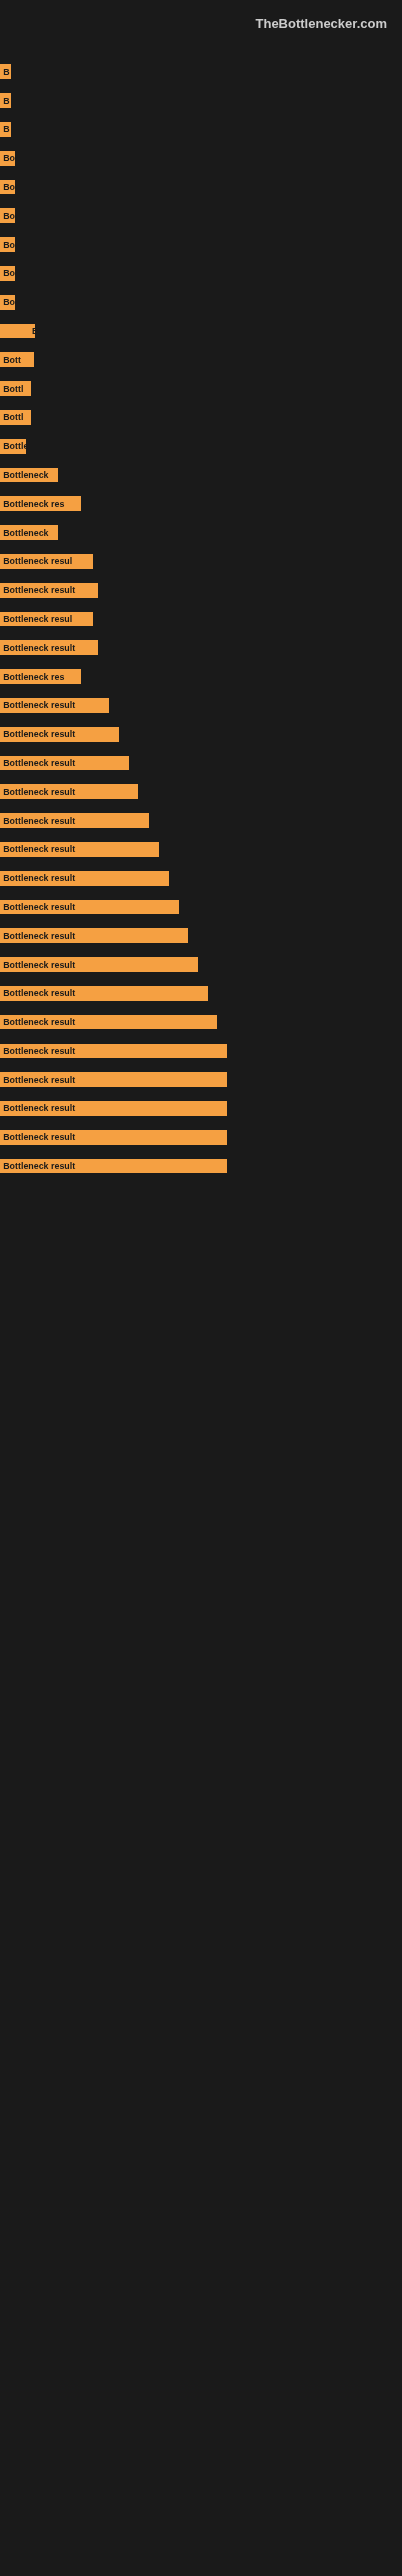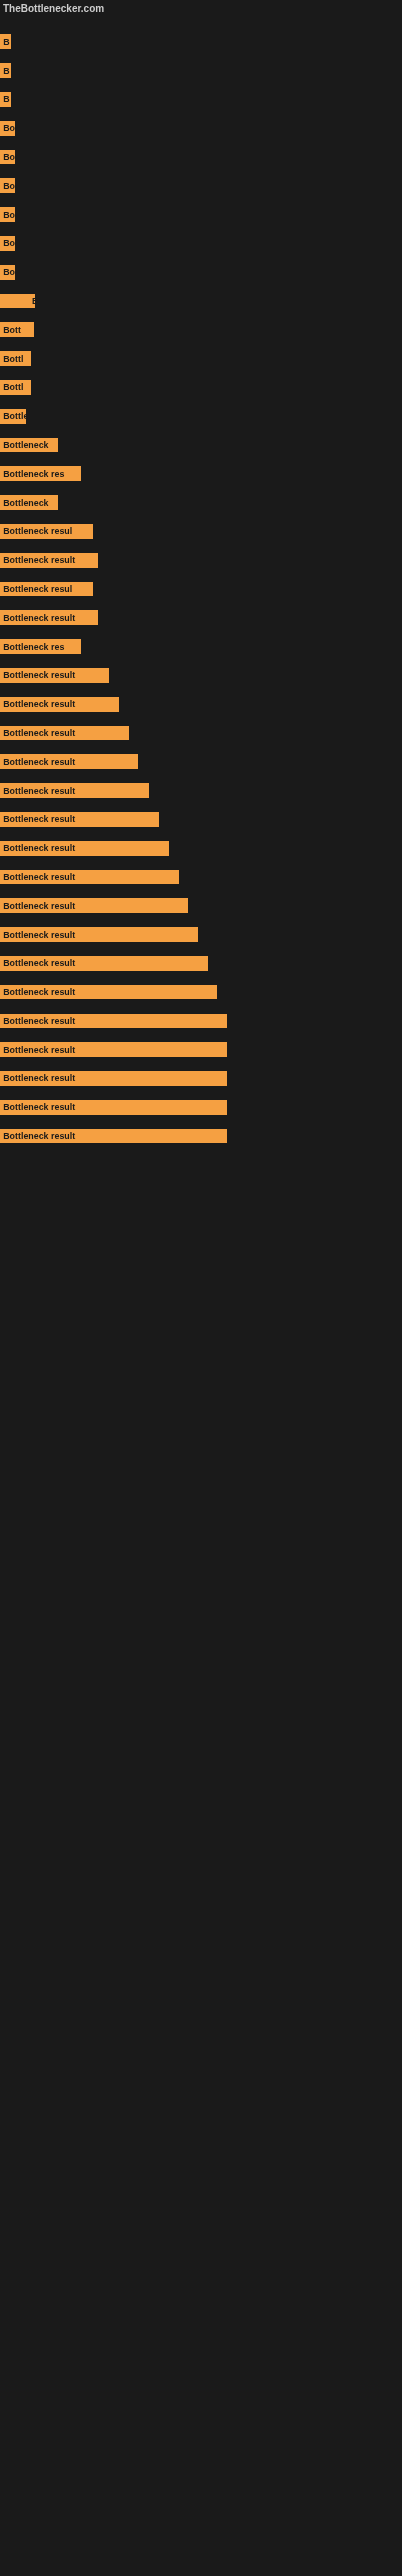--- a/index.html
+++ b/index.html
@@ -9,24 +9,24 @@
     }
 
     body {
       width: 403px;
       background-color: #1a1a1a;
       font-family: Arial, sans-serif;
       color: #ffffff;
     }
 
     .header {
-      text-align: left;
-      padding: 3px;
+      text-align: right;
+      padding: 16px;
       color: #cccccc;
-      font-size: 10px;
+      font-size: 13px;
       font-weight: bold;
     }
 
     .container {
       padding: 8px 0;
     }
 
     .bar-row {
       display: flex;
       align-items: center;

